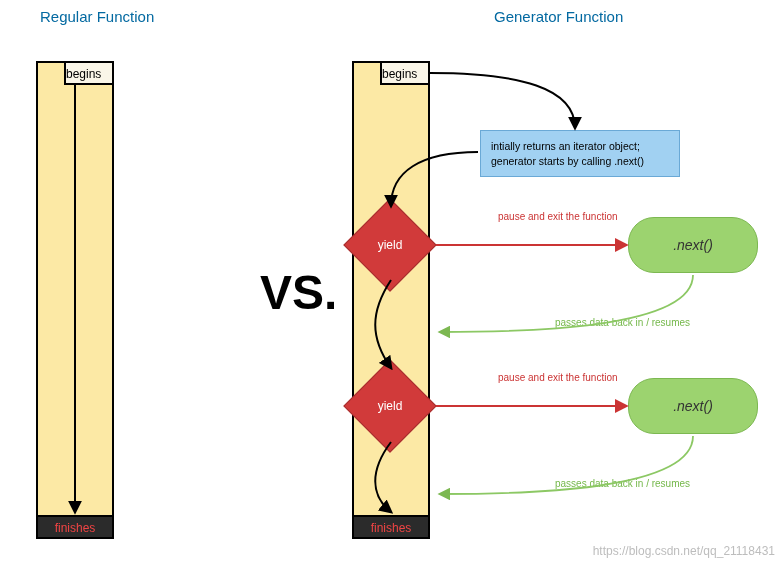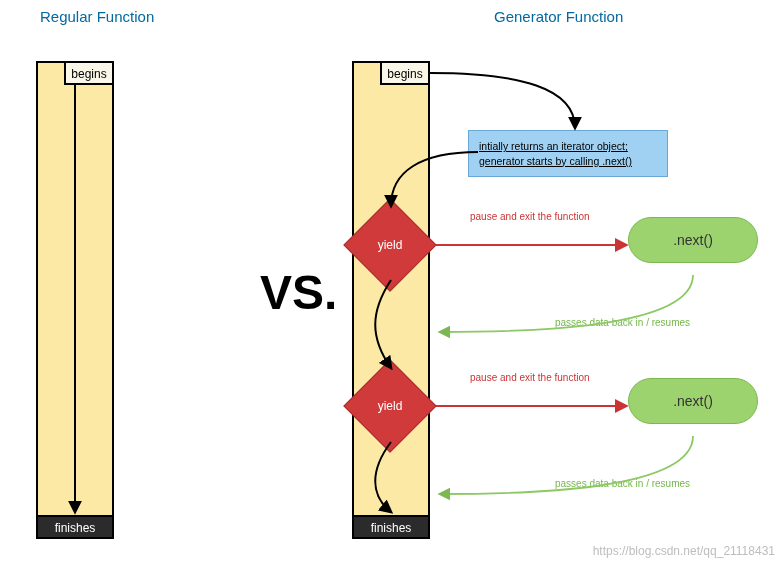--- a/index.html
+++ b/index.html
@@ -36,31 +36,30 @@
     background: #fce9a5;
   }
   .bar .begins {
     position: absolute;
     top: -2px; left: -2px; right: -2px;
     height: 24px;
     line-height: 22px;
     border: 2px solid #000;
     background: #faf6e8;
     font-size: 12px;
-    text-align: center;
     margin-left: 28px;
   }
   .bar .finishes {
     position: absolute;
     bottom: -2px; left: -2px; right: -2px;
     height: 24px;
     line-height: 22px;
     border: 2px solid #000;
     background: #2b2b2b;
-    color: #ffffff;
+    color: #ef4444;
     font-size: 12px;
     text-align: center;
   }
 
   
   .infobox {
     position: absolute;
     background: #a1d1f2;
     border: 1px solid #6aa9d6;
     font-size: 10.5px;
@@ -85,38 +84,39 @@
     align-items: center;
     justify-content: center;
     font-size: 12px;
     color: #fff;
   }
 
   
   .next {
     position: absolute;
     width: 130px;
-    height: 46px;
+    height: 56px;
     background: #9cd36f;
     border: 1px solid #7cb851;
     border-radius: 26px;
     display: flex;
     align-items: center;
     justify-content: center;
     font-size: 14px;
     color: #333;
+    font-style: italic;
   }
 
   
   .cap {
     position: absolute;
     font-size: 10px;
     white-space: nowrap;
   }
-  .cap.red   { color: #cb3434; }
+  .cap.red   { color: #cb3434; margin-left: 28px; }
   .cap.green { color: #75b84b; }
 
   
   .watermark {
     position: absolute;
     right: 4px;
     bottom: 6px;
     font-size: 12px;
     color: #bdbdbd;
     text-align: right;
@@ -140,21 +140,21 @@
 <div class="bar" style="left:36px; top:61px; height:478px;">
   <div class="begins">begins</div>
   <div class="finishes">finishes</div>
 </div>
 
 <div class="bar" style="left:352px; top:61px; height:478px;">
   <div class="begins">begins</div>
   <div class="finishes">finishes</div>
 </div>
 
-<div class="infobox" style="left:468px; top:130px;text-decoration:underline;">intially returns an iterator object; generator starts by calling .next()</div>
+<div class="infobox" style="left:480px; top:130px;">intially returns an iterator object; generator starts by calling .next()</div>
 
 <div class="yield" style="left:357px; top:212px;">
   <span>yield</span>
 </div>
 <div class="yield" style="left:357px; top:373px;">
   <span>yield</span>
 </div>
 
 <div class="next" style="left:628px; top:217px;">.next()</div>
 <div class="next" style="left:628px; top:378px;">.next()</div>

